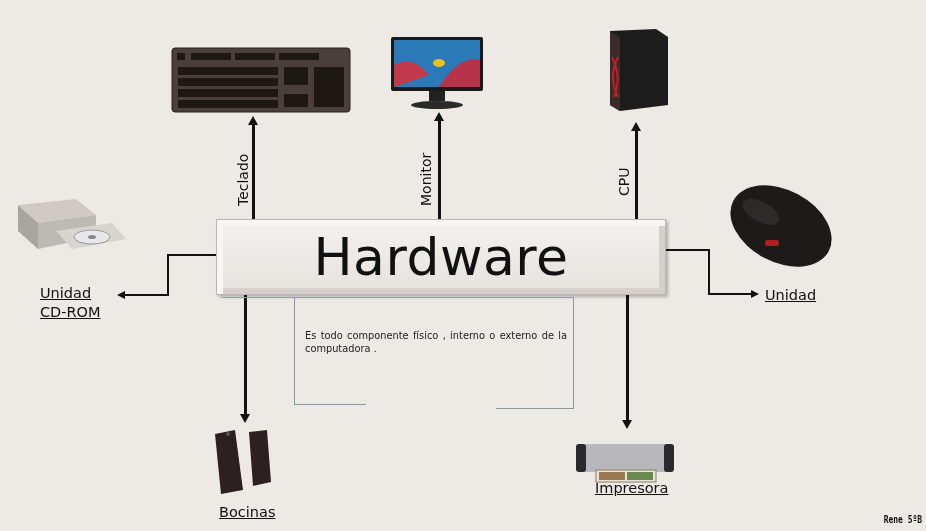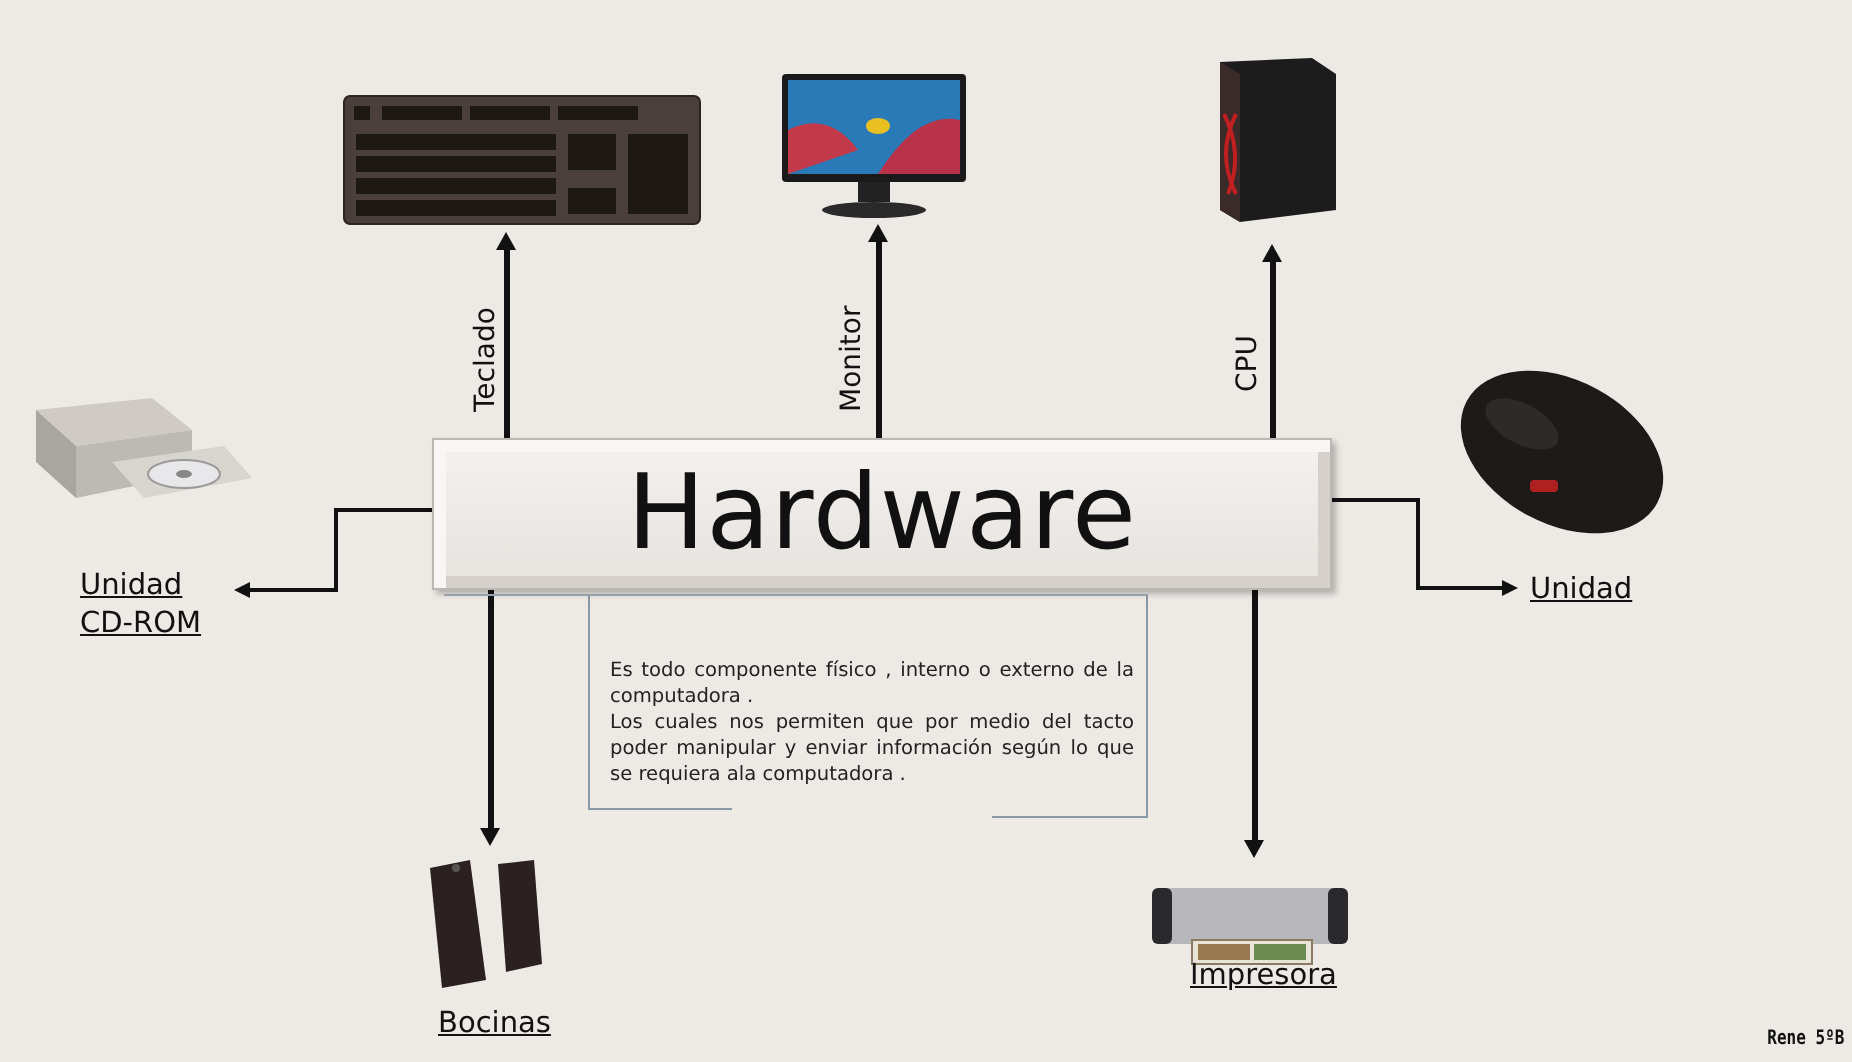--- a/index.html
+++ b/index.html
@@ -118,21 +118,20 @@
 <div class="thin" style="left:573px;top:298px;width:1px;height:111px"></div>
 <div class="thin" style="left:496px;top:408px;width:78px;height:1px"></div>
 <div class="thin" style="left:222px;top:297px;width:352px;height:1px;background:#a7b2bc"></div>
 
 <div class="hub">
   <span class="hub-title">Hardware</span>
 </div>
 
 <div class="desc">
   <p>Es todo componente físico , interno o externo de la computadora .</p>
-  <p>Los cuales nos permiten que por medio del tacto poder manipular y enviar información según lo que se requiera ala computadora .</p>
 </div>
 
 <div class="vlabel" style="left:251px;top:190px">Teclado</div>
 <div class="vlabel" style="left:434px;top:190px">Monitor</div>
 <div class="vlabel" style="left:632px;top:180px">CPU</div>
 
 <div class="label" style="left:40px;top:284px">
   <div>Unidad</div>
   <div>CD-ROM</div>
 </div>

